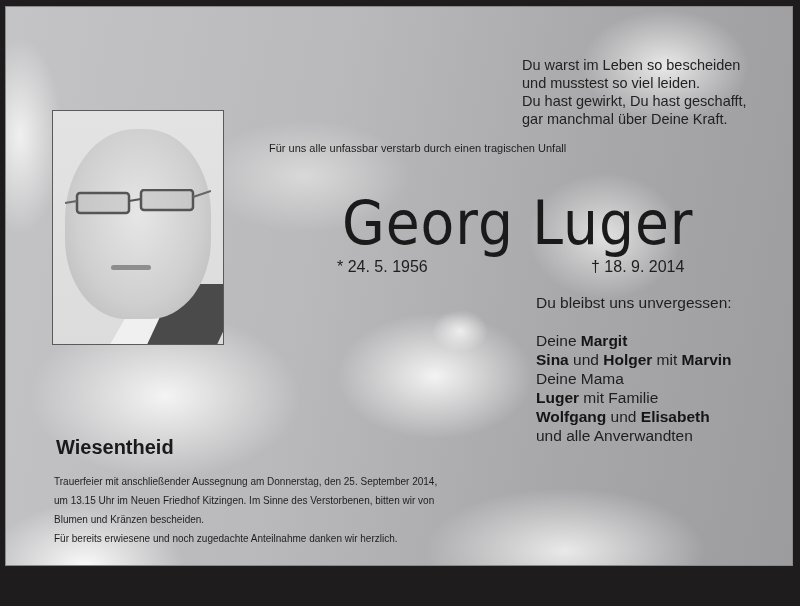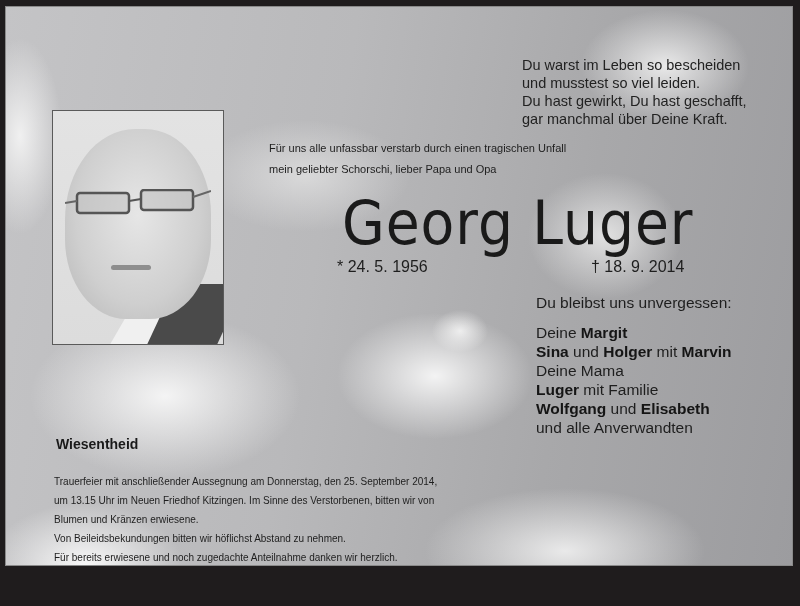--- a/index.html
+++ b/index.html
@@ -136,27 +136,27 @@
       transform: skewX(-30deg);
     }
     .family {
       position: absolute;
       left: 531px;
       top: 287px;
       font-size: 15.5px;
       line-height: 19px;
       color: #1e1e1e;
     }
-    .family .heading { margin-bottom: 11px; }
+    .family .heading { margin-bottom: 19px; }
     .family b { font-weight: bold; color: #151515; }
     .place {
       position: absolute;
       left: 51px;
       top: 430px;
-      font-size: 14px;
+      font-size: 20px;
       font-weight: bold;
       color: #1a1a1a;
     }
     .funeral {
       position: absolute;
       left: 49px;
       top: 466px;
       font-size: 10px;
       line-height: 19px;
       color: #1e1e1e;
@@ -186,21 +186,20 @@
       <rect x="76" y="1" width="52" height="20" rx="3" fill="rgba(190,190,190,0.5)" stroke="#555" stroke-width="2.5"></rect>
       <line x1="64" y1="12" x2="76" y2="10" stroke="#555" stroke-width="2"></line>
       <line x1="128" y1="8" x2="146" y2="2" stroke="#666" stroke-width="2"></line>
       <line x1="0" y1="14" x2="12" y2="12" stroke="#666" stroke-width="2"></line>
     </svg>
     <div class="mouth"></div>
   </div>
 
   <div class="intro">
     <span class="line">Für uns alle unfassbar verstarb durch einen tragischen Unfall</span>
-    <span class="line">mein geliebter Schorschi, lieber Papa und Opa</span>
   </div>
 
   <div class="name">Georg Luger</div>
 
   <div class="dates date-birth">* 24. 5. 1956</div>
   <div class="dates date-death">† 18. 9. 2014</div>
 
   <div class="family">
     <div class="heading">Du bleibst uns unvergessen:</div>
     <div id="mourner-lines">
@@ -211,17 +210,16 @@
         <span class="line"><b>Wolfgang</b><span> und </span><b>Elisabeth</b></span>
         <span class="line"><span>und alle Anverwandten</span></span>
       </div>
   </div>
 
   <div class="place">Wiesentheid</div>
 
   <div class="funeral">
     <span class="line">Trauerfeier mit anschließender Aussegnung am Donnerstag, den 25. September 2014,</span>
     <span class="line">um 13.15 Uhr im Neuen Friedhof Kitzingen. Im Sinne des Verstorbenen, bitten wir von</span>
-    <span class="line">Blumen und Kränzen erwiesene.</span>
-    <span class="line">Von Beileidsbekundungen bitten wir höflichst Abstand zu nehmen.</span>
+    <span class="line">Blumen und Kränzen bescheiden.</span>
     <span class="line">Für bereits erwiesene und noch zugedachte Anteilnahme danken wir herzlich.</span>
   </div>
 </div>
 
 </body></html>

